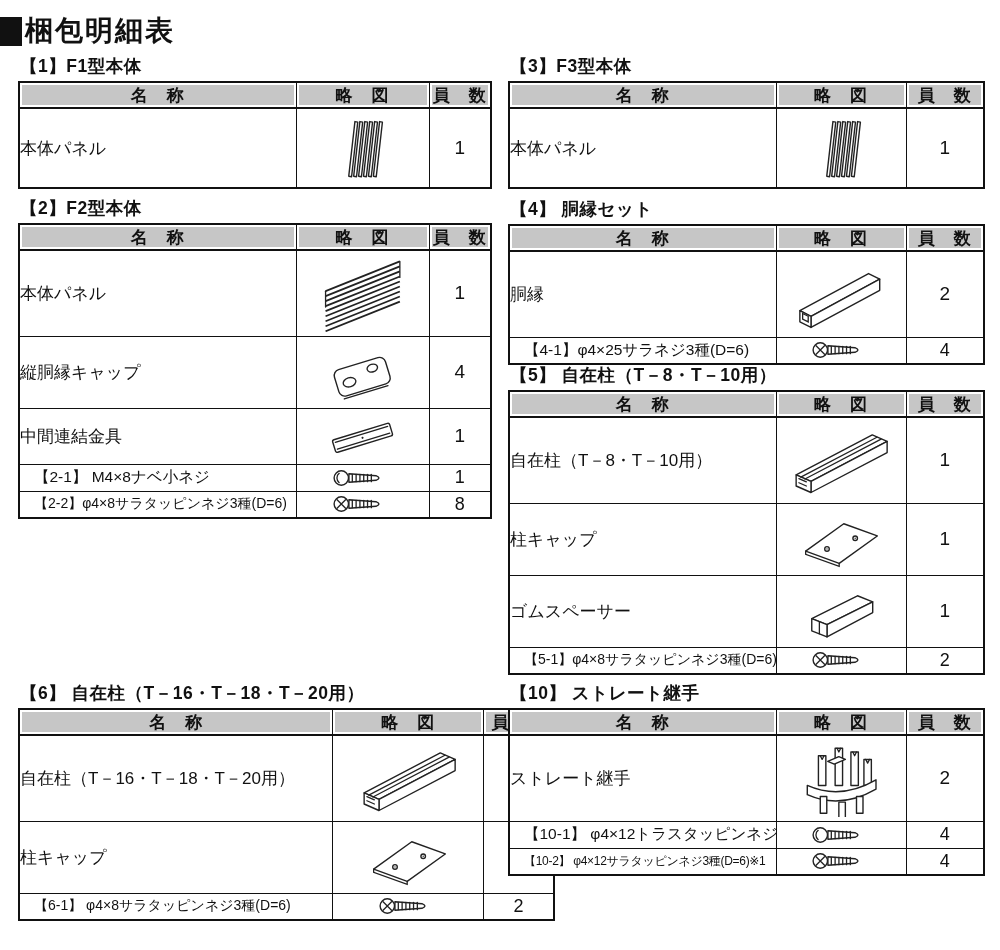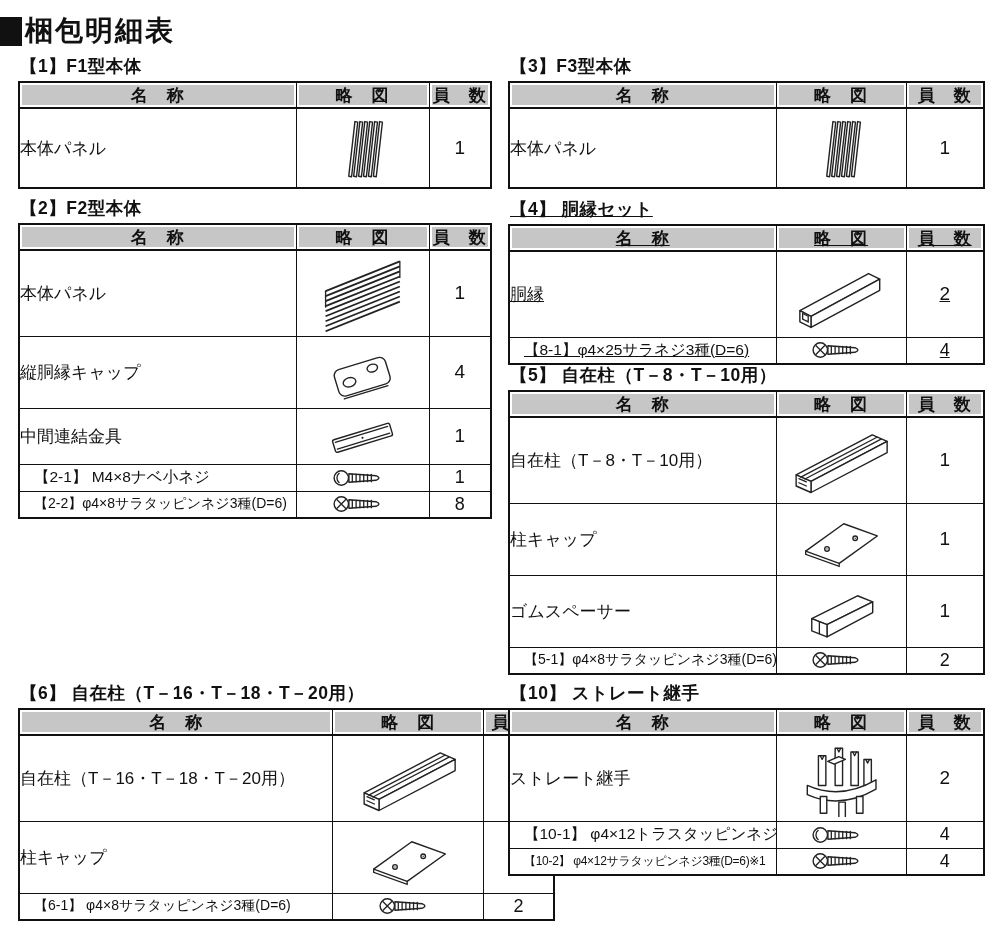--- a/index.html
+++ b/index.html
@@ -13,21 +13,21 @@
     position:absolute;left:0;top:12px;display:flex;align-items:center;
     font-size:28px;font-weight:bold;letter-spacing:2px;color:#111;
   }
   .title-square{display:inline-block;width:22px;height:29px;background:#111;margin-right:3px;}
   
   .section{position:absolute;}
   #sec-0{left:18px;top:55px;width:415px;}
   #sec-1{left:18px;top:197px;width:383px;}
   #sec-2{left:18px;top:682px;width:537px;}
   #sec-3{left:508px;top:55px;width:433px;}
-  #sec-4{left:508px;top:198px;width:475px;text-decoration:underline;}
+  #sec-4{left:508px;top:198px;width:475px;}
   #sec-5{left:508px;top:364px;width:475px;}
   #sec-6{left:508px;top:682px;width:384px;}
   .section-label{
     font-size:17.5px;font-weight:bold;letter-spacing:0.5px;
     height:23px;line-height:22px;margin:0 0 3px 2px;white-space:nowrap;
   }
   
   table.spec{border-collapse:collapse;table-layout:fixed;background:#fff;
     border:2px solid #111;width:100%;}
   table.spec th{
@@ -319,21 +319,21 @@
             <svg class="icon icon-part" viewBox="0 0 120 84">
               <path d="M16,60 L90,20 L102,26 L28,66 Z" fill="#fff" stroke="#222" stroke-width="1.4" stroke-linejoin="round"></path>
               <path d="M28,66 L102,26 L102,38 L28,78 Z" fill="#fff" stroke="#222" stroke-width="1.4" stroke-linejoin="round"></path>
               <path d="M16,60 L28,66 L28,78 L16,72 Z" fill="#fff" stroke="#222" stroke-width="1.4" stroke-linejoin="round"></path>
               <path d="M19,63 l6,3 v6 l-6,-3 Z" fill="none" stroke="#222" stroke-width="1.3" stroke-linecap="round"></path>
             </svg>
           </td>
           <td class="cell-qty">2</td>
         </tr>
         <tr class="h-screw">
-          <td class="cell-name">【8-1】φ4×25サラネジ3種(D=6)</td>
+          <td class="cell-name">【4-1】φ4×25サラネジ3種(D=6)</td>
           <td class="cell-sketch">
             <svg class="icon icon-screw" viewBox="0 0 72 26">
               <circle cx="11" cy="13" r="8.5" fill="#fff" stroke="#222" stroke-width="1.4" stroke-linejoin="round"></circle>
               <path d="M6,8 L16,18 M16,8 L6,18" fill="none" stroke="#222" stroke-width="1.3" stroke-linecap="round"></path>
               <path d="M20,8 L52,10.3 Q59,13 52,15.7 L20,18 Z" fill="#fff" stroke="#222" stroke-width="1.4" stroke-linejoin="round"></path>
               <line x1="24" y1="8.6" x2="24" y2="17.4" fill="none" stroke="#222" stroke-width="1.3" stroke-linecap="round"></line>
               <line x1="28.5" y1="8.6" x2="28.5" y2="17.4" fill="none" stroke="#222" stroke-width="1.3" stroke-linecap="round"></line>
               <line x1="33" y1="8.6" x2="33" y2="17.4" fill="none" stroke="#222" stroke-width="1.3" stroke-linecap="round"></line>
               <line x1="37.5" y1="8.6" x2="37.5" y2="17.4" fill="none" stroke="#222" stroke-width="1.3" stroke-linecap="round"></line>
               <line x1="42" y1="8.6" x2="42" y2="17.4" fill="none" stroke="#222" stroke-width="1.3" stroke-linecap="round"></line>

